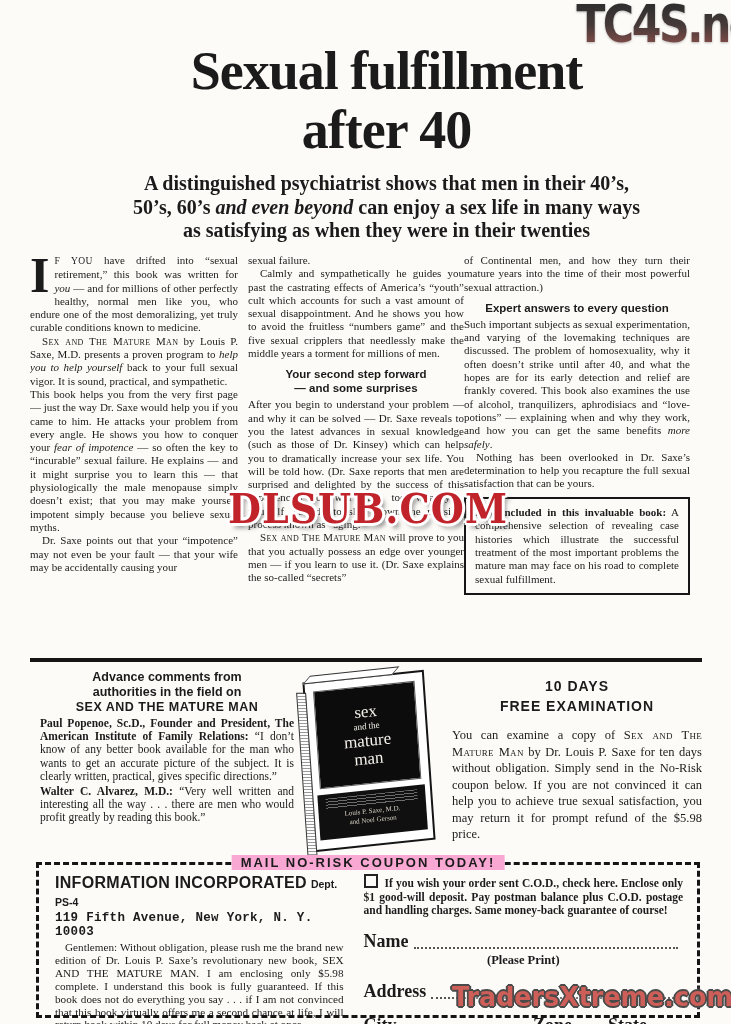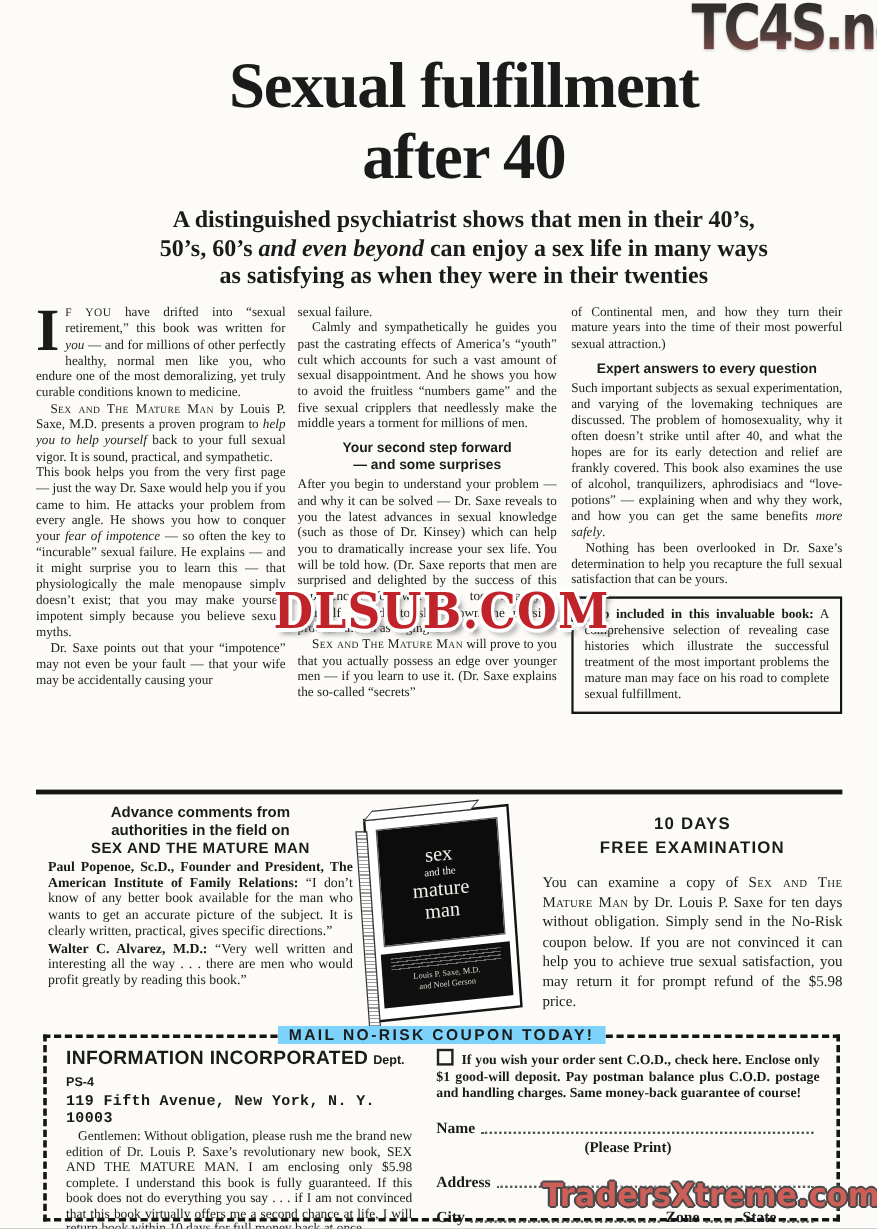--- a/index.html
+++ b/index.html
@@ -42,21 +42,21 @@
   .headline { position:absolute; top:42px; left:0; width:100%; text-align:center;
     font-weight:bold; font-size:54px; line-height:59px; letter-spacing:-1px; }
   .subhead { position:absolute; top:172px; left:0; width:100%; text-align:center;
     font-weight:bold; font-size:20px; line-height:23.5px; }
 
   
   .cols { position:absolute; left:30px; top:254px; width:672px; height:408px;
     display:flex; overflow:hidden; font-size:11px; line-height:13.3px; text-align:justify; }
   .col { overflow:hidden; }
   .c1 { width:208px; margin-right:10px; }
-  .c2 { width:216px; margin-right:12px; }
+  .c2 { width:216px; }
   .c3 { width:226px; }
   .col p { margin:0; }
   .col p.ind { text-indent:12px; }
   .colhead { font-family:"Liberation Sans", sans-serif; font-weight:bold;
     font-size:11.5px; line-height:14px; text-align:center; margin:7px 0 3px; }
   .dropcap { float:left; font-weight:bold; font-size:50px; line-height:40px; padding:1px 5px 0 0; }
   .run-i { font-style:italic; }
   .run-b { font-weight:bold; }
   .run-sc { font-variant:small-caps; letter-spacing:.3px; }
   .run-sc2 { font-size:9.5px; letter-spacing:.4px; }
@@ -93,34 +93,34 @@
   
   .offer { position:absolute; left:452px; top:676px; width:250px; }
   .offer .h { text-align:center; font-family:"Liberation Sans", sans-serif; font-weight:bold;
     font-size:14px; line-height:20px; letter-spacing:1px; }
   .offer p { margin:11px 0 0; font-size:12.5px; line-height:16.5px; text-align:justify; }
 
   
   .coupon { position:absolute; left:36px; top:862px; width:658px; height:150px;
     border:3px dashed #151515; }
   .coupon-label { position:absolute; top:-10px; left:50%; transform:translateX(-50%);
-    background:#7dd3fc; padding:0 9px; font-family:"Liberation Sans", sans-serif;
+    background:#f9a8d4; padding:0 9px; font-family:"Liberation Sans", sans-serif;
     font-weight:bold; font-size:13px; letter-spacing:2px; white-space:nowrap; }
   .coupon-inner { display:flex; height:100%; }
   .c-left { width:47.5%; padding:9px 8px 4px 16px; box-sizing:border-box; }
   .company { font-family:"Liberation Sans", sans-serif; font-weight:bold; font-size:16px; letter-spacing:.3px; }
   .dept { font-family:"Liberation Sans", sans-serif; font-weight:bold; font-size:10.5px; }
   .addr { font-family:Liberation Mono, monospace; font-weight:bold; font-size:12.5px;
     letter-spacing:.3px; margin:1px 0 2px; }
   .c-left .bodytext { font-size:11.2px; line-height:12.9px; text-align:justify; text-indent:10px; }
   .c-right { flex:1; padding:9px 14px 4px 12px; box-sizing:border-box; }
   .cod { font-weight:bold; font-size:11.5px; line-height:13.5px; text-align:justify; }
   .cbx { display:inline-block; width:10px; height:10px; border:2px solid #222;
     margin-right:7px; vertical-align:-1px; }
-  .fieldrow { display:flex; align-items:flex-end; margin-top:13px; font-weight:bold; font-size:13px; }
+  .fieldrow { display:flex; align-items:flex-end; margin-top:13px; font-weight:bold; font-size:18px; }
   .leader { flex:1; border-bottom:2px dotted #555; margin:0 5px 3px; height:1px; }
   .leader.sm { flex:0 0 26px; }
   .pp { text-align:center; font-weight:bold; font-size:12.5px; margin-top:1px; }
 </style>
 </head>
 <body>
 
 <div class="page">
 
   <div class="wm-top">TC4S.net</div>

